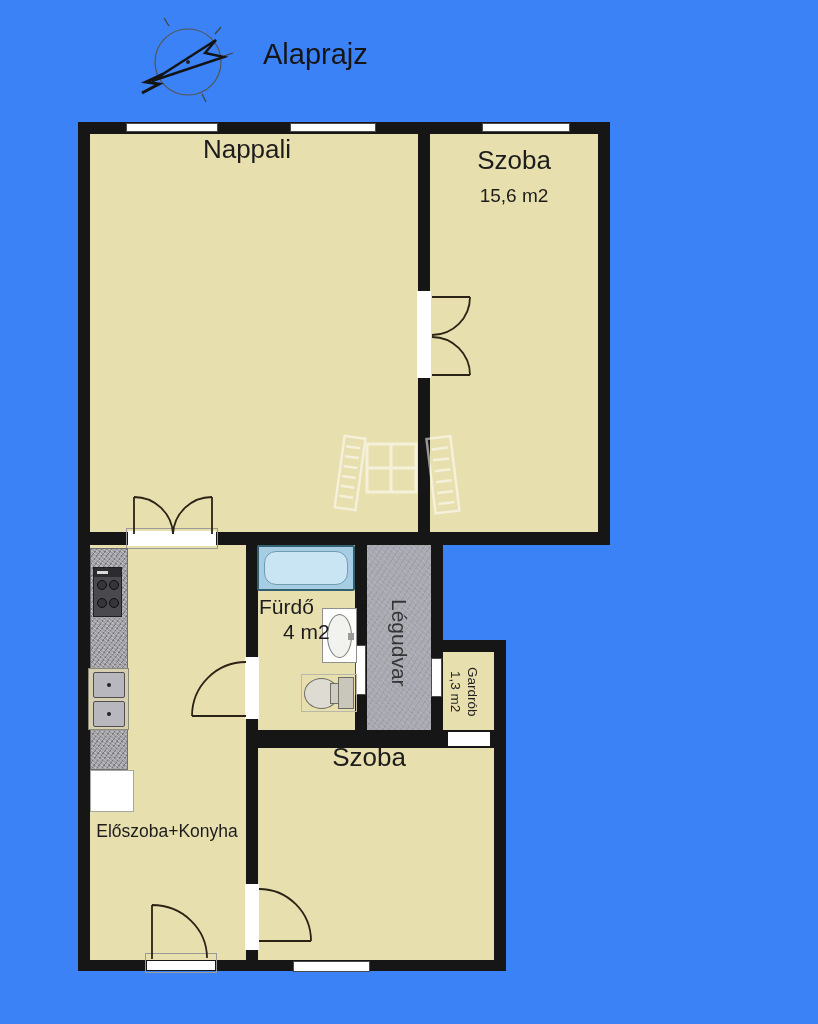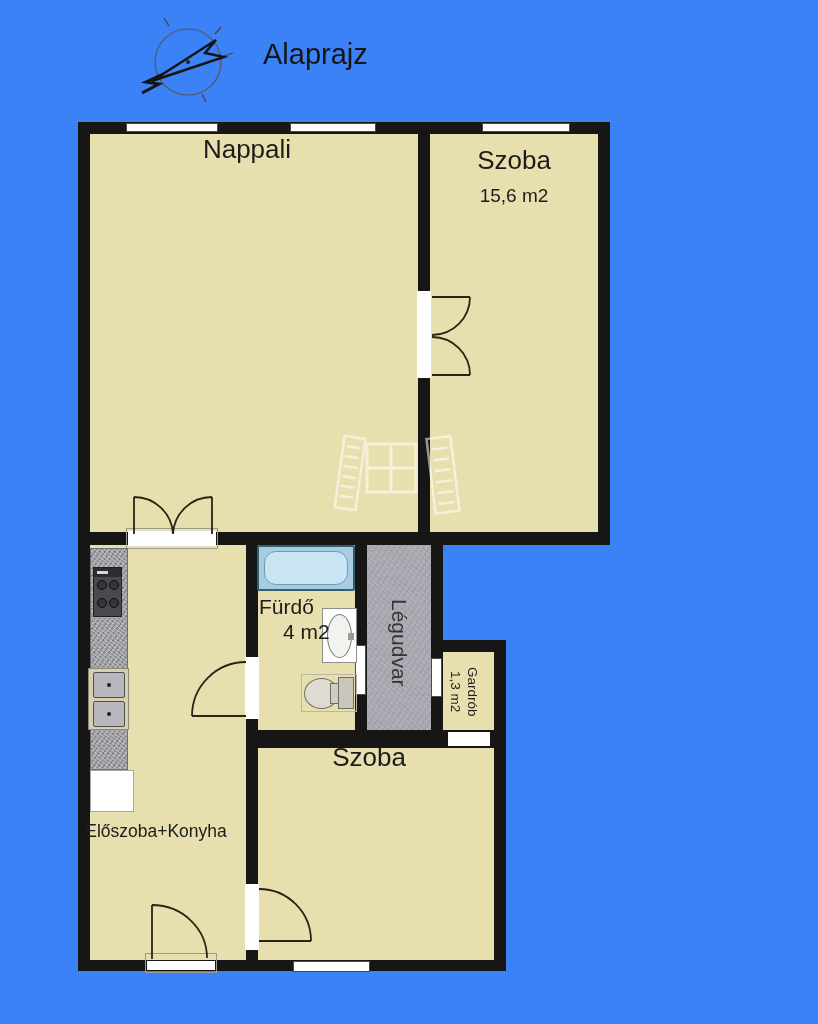--- a/index.html
+++ b/index.html
@@ -165,21 +165,21 @@
 
   <div class="lbl vert" style="left:387px;top:573px;height:140px;font-size:21px;color:#353535;">Légudvar</div>
 
   <div class="vert" style="position:absolute;left:446px;top:654px;height:76px;font-size:13.5px;color:#222;line-height:1.3;">
     <span>Gardrób</span>
     <span>1,3 m2</span>
   </div>
 
   <div class="lbl room-name" style="left:269px;top:743px;width:200px;">Szoba</div>
 
-  <div class="lbl" style="left:56px;top:821px;width:200px;font-size:17.5px;">Előszoba+Konyha</div>
+  <div class="lbl" style="left:67px;top:821px;width:200px;font-size:17.5px;">Előszoba+Konyha</div>
 
   <svg class="overlay-svg" width="818" height="1024" viewBox="0 0 818 1024" style="opacity:0.55;">
     <g fill="none" stroke="#ffffff" stroke-width="2.5">
       <g transform="rotate(8 350 470)">
         <rect x="340" y="437" width="21" height="72"></rect>
         <path d="M343,447 h14 M343,457 h14 M343,467 h14 M343,477 h14 M343,487 h14 M343,497 h14"></path>
       </g>
       <rect x="367" y="444" width="49" height="48" stroke-width="3"></rect>
       <path d="M391,444 v48 M367,468 h49" stroke-width="3"></path>
       <g transform="rotate(-7 445 475)">

